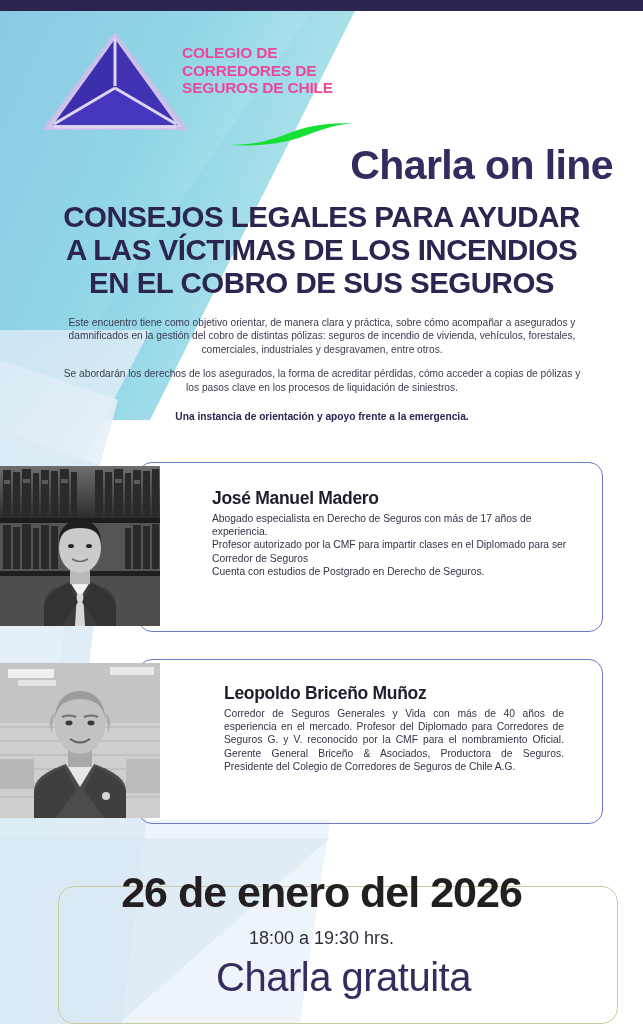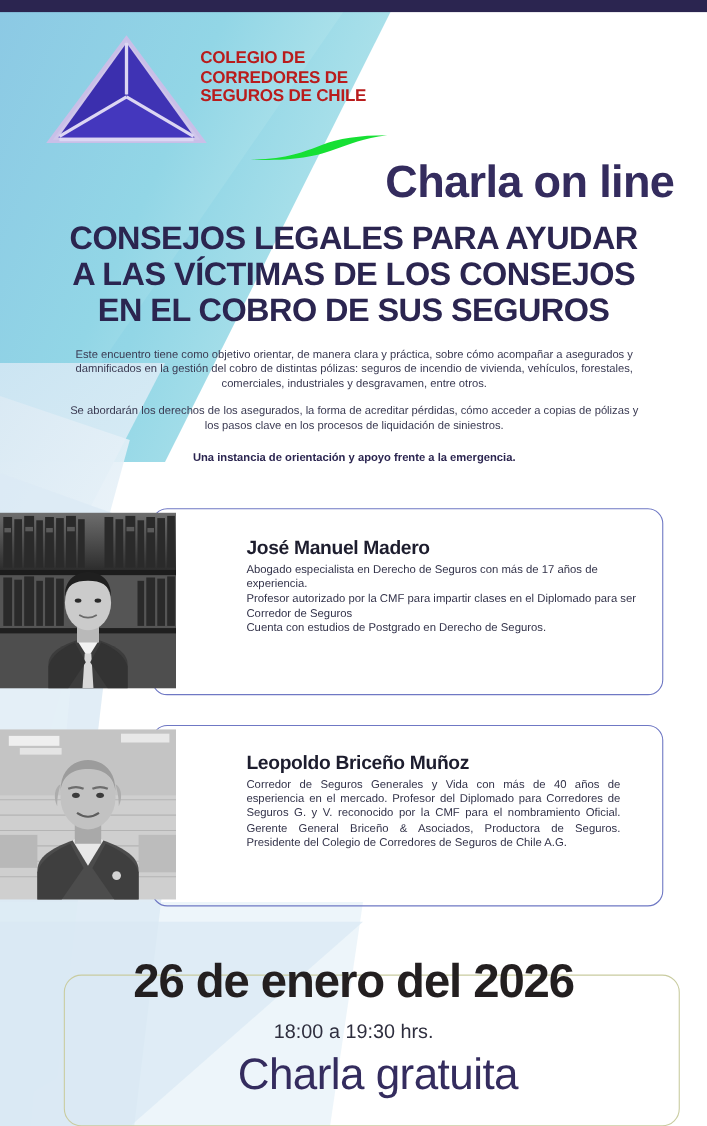--- a/index.html
+++ b/index.html
@@ -48,21 +48,21 @@
     position: absolute;
     left: 0; top: 0;
     width: 158px;
     height: 112px;
   }
   .logo-text {
     position: absolute;
     left: 146px;
     top: 18px;
     width: 180px;
-    color: #b91c1c;
+    color: #ec4899;
     font-weight: bold;
     font-size: 15.5px;
     line-height: 17.5px;
     letter-spacing: -0.2px;
     white-space: nowrap;
   }
   .logo-swoosh {
     position: absolute;
     left: 190px;
     top: 96px;
@@ -267,21 +267,21 @@
 
     <svg class="logo-swoosh" viewBox="0 0 130 26" xmlns="http://www.w3.org/2000/svg">
       <path d="M2,23 C34,23 50,16 66,10 C82,4 100,1 126,1 C104,4 92,9 78,14 C62,20 40,25 2,23 Z" fill="#16e034"></path>
     </svg>
   </div>
 
   <div class="charla-online">Charla on line</div>
 
   <div class="main-title">
     <div>CONSEJOS LEGALES PARA AYUDAR</div>
-    <div>A LAS VÍCTIMAS DE LOS CONSEJOS</div>
+    <div>A LAS VÍCTIMAS DE LOS INCENDIOS</div>
     <div>EN EL COBRO DE SUS SEGUROS</div>
   </div>
 
   <div class="desc">
     <p>Este encuentro tiene como objetivo orientar, de manera clara y práctica, sobre cómo acompañar a asegurados y damnificados en la gestión del cobro de distintas pólizas: seguros de incendio de vivienda, vehículos, forestales, comerciales, industriales y desgravamen, entre otros.</p>
     <p>Se abordarán los derechos de los asegurados, la forma de acreditar pérdidas, cómo acceder a copias de pólizas y los pasos clave en los procesos de liquidación de siniestros.</p>
     <p class="emph">Una instancia de orientación y apoyo frente a la emergencia.</p>
   </div>
 
   <div class="speaker" style="left:0; top:462px; width:643px; height:170px;">
@@ -344,21 +344,21 @@
         <path d="M116,160 L116,140 C114,130 102,122 92,118 L82,136 L98,160 Z" fill="#333"></path>
 
         <path d="M70,100 L90,100 L90,118 L70,118 Z" fill="#b9b9b9"></path>
         <ellipse cx="80" cy="82" rx="21" ry="25" fill="#cbcbcb"></ellipse>
         <path d="M59,76 C59,60 70,54 80,54 C90,54 101,60 101,76 C99,66 92,62 80,62 C68,62 61,66 59,76 Z" fill="#1f1f1f"></path>
         <ellipse cx="71" cy="80" rx="3" ry="2" fill="#2a2a2a"></ellipse>
         <ellipse cx="89" cy="80" rx="3" ry="2" fill="#2a2a2a"></ellipse>
         <path d="M72,93 Q80,98 88,93" stroke="#6a6a6a" stroke-width="1.6" fill="none"></path>
       </svg>
     </div>
-    <div class="speaker-text" style="left:224px; top:26px; width:356px;">
+    <div class="speaker-text" style="left:212px; top:26px; width:356px;">
       <div class="speaker-name">José Manuel Madero</div>
       <div class="speaker-bio" style="white-space:pre-line">Abogado especialista en Derecho de Seguros con más de 17 años de experiencia.
 Profesor autorizado por la CMF para impartir clases en el Diplomado para ser Corredor de Seguros
 Cuenta con estudios de Postgrado en Derecho de Seguros.</div>
     </div>
   </div>
 
   <div class="speaker" style="left:0; top:659px; width:643px; height:187px;">
     <div class="speaker-box" style="height:165px;"></div>
     <div class="speaker-photo" style="top:4px; height:155px;">

